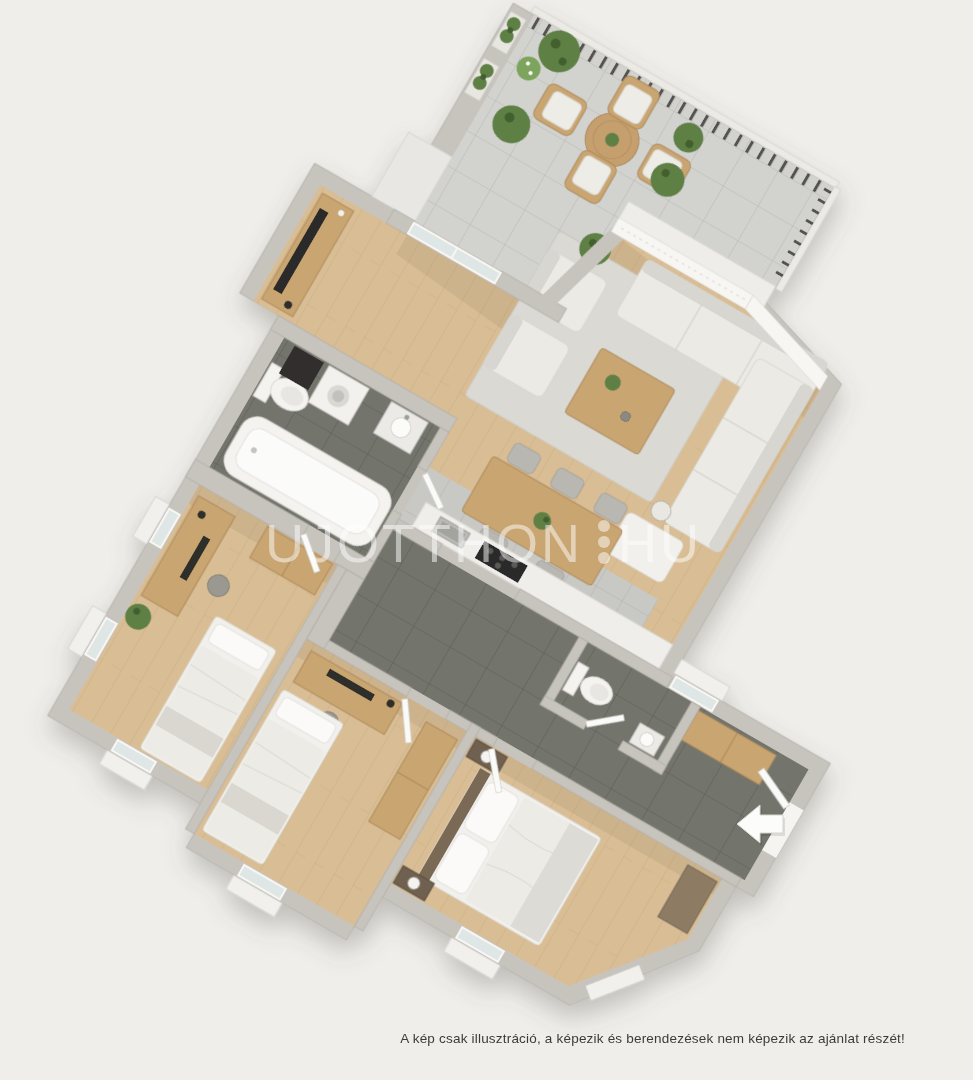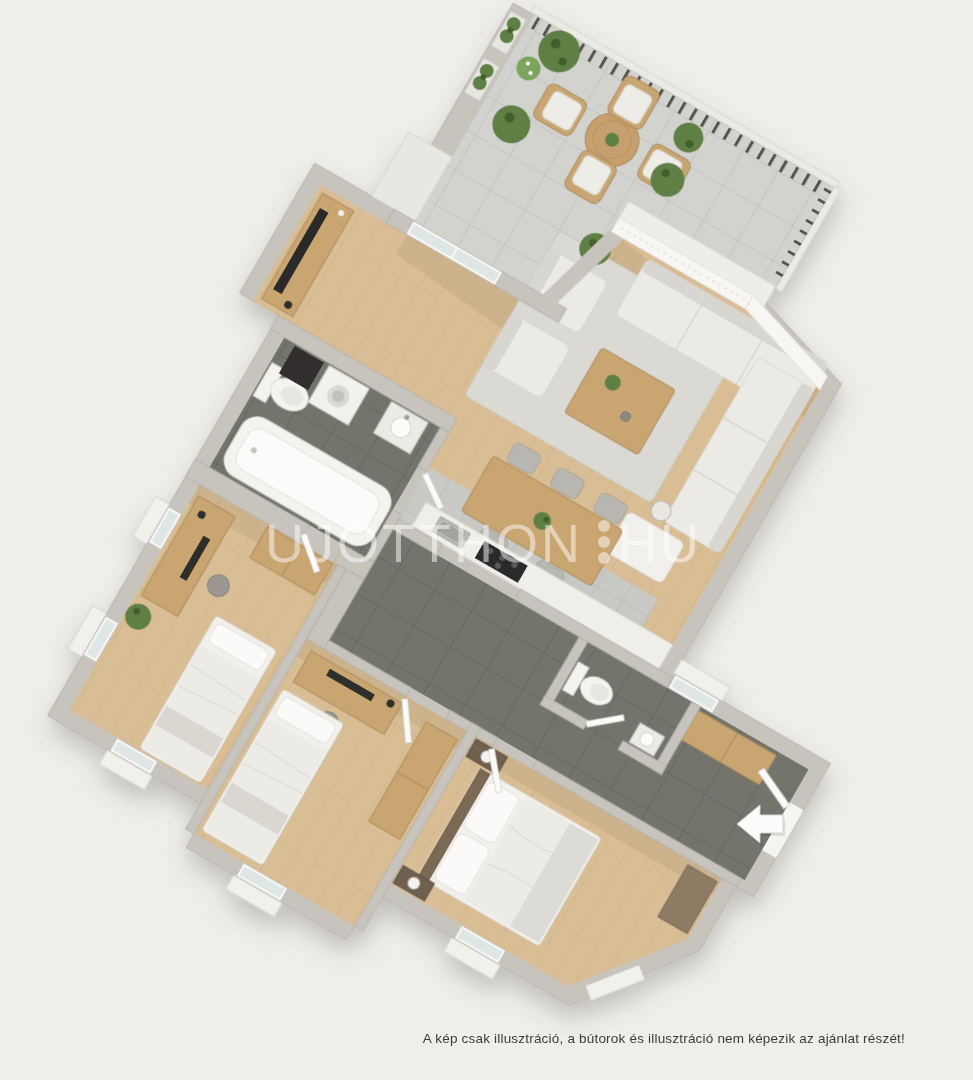--- a/index.html
+++ b/index.html
@@ -393,13 +393,13 @@
     </g>
     <text class="wm" x="618" y="562" font-size="54" letter-spacing="3">HU</text>
   </g>
 
   <g>
     <polygon points="739,827 762,808 762,818 785,818 785,836 762,836 762,846" fill="rgba(0,0,0,0.10)"></polygon>
     <polygon points="737,824 760,805 760,815 783,815 783,833 760,833 760,843" fill="#fcfcfa" stroke="#d6d4cf" stroke-width="1"></polygon>
   </g>
 </svg>
 
-<div id="caption">A kép csak illusztráció, a bútorok és illusztráció nem képezik az ajánlat részét!</div>
+<div id="caption">A kép csak illusztráció, a képezik és berendezések nem képezik az ajánlat részét!</div>
 
 </body></html>

